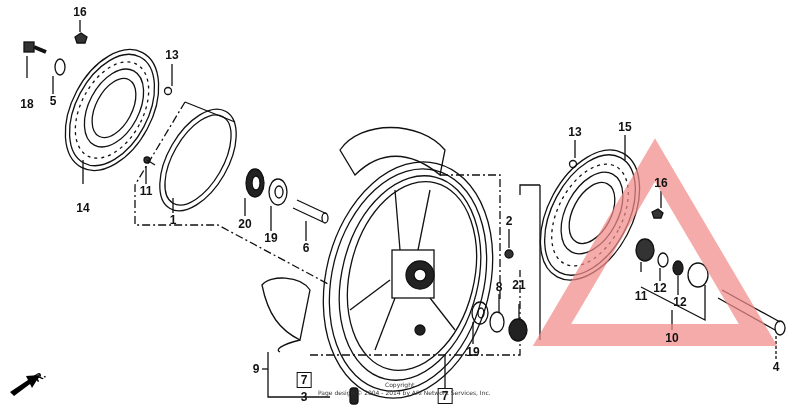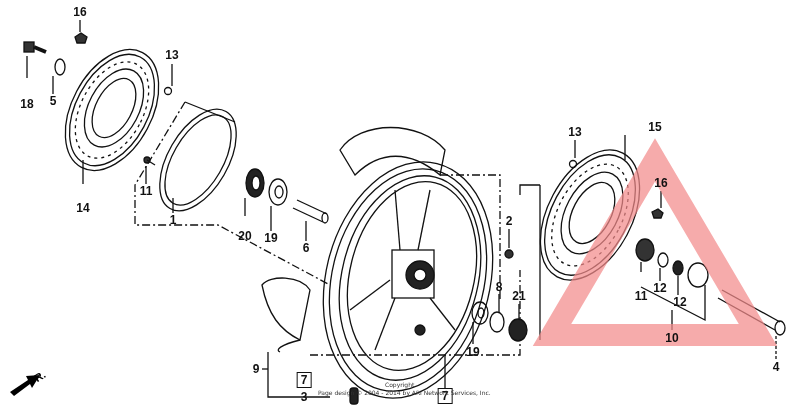--- a/index.html
+++ b/index.html
@@ -157,29 +157,29 @@
 
   <div class="fr">FR.</div>
 
   <div class="callout" style="left:80px;top:12px">16</div>
   <div class="callout" style="left:27px;top:104px">18</div>
   <div class="callout" style="left:53px;top:101px">5</div>
   <div class="callout" style="left:172px;top:55px">13</div>
   <div class="callout" style="left:83px;top:208px">14</div>
   <div class="callout" style="left:146px;top:191px">11</div>
   <div class="callout" style="left:173px;top:220px">1</div>
-  <div class="callout" style="left:245px;top:236px">20</div>
+  <div class="callout" style="left:245px;top:224px">20</div>
   <div class="callout" style="left:271px;top:238px">19</div>
   <div class="callout" style="left:306px;top:248px">6</div>
   <div class="callout" style="left:509px;top:221px">2</div>
   <div class="callout" style="left:499px;top:287px">8</div>
-  <div class="callout" style="left:519px;top:296px">21</div>
+  <div class="callout" style="left:519px;top:285px">21</div>
   <div class="callout" style="left:473px;top:352px">19</div>
   <div class="callout" style="left:575px;top:132px">13</div>
-  <div class="callout" style="left:655px;top:127px">15</div>
+  <div class="callout" style="left:625px;top:127px">15</div>
   <div class="callout" style="left:661px;top:183px">16</div>
   <div class="callout" style="left:641px;top:296px">11</div>
   <div class="callout" style="left:660px;top:288px">12</div>
   <div class="callout" style="left:680px;top:302px">12</div>
   <div class="callout" style="left:672px;top:338px">10</div>
   <div class="callout" style="left:776px;top:367px">4</div>
   <div class="callout" style="left:256px;top:369px">9</div>
   <div class="callout" style="left:304px;top:397px">3</div>
 
   <div class="callout boxed" style="left:304px;top:380px">7</div>

